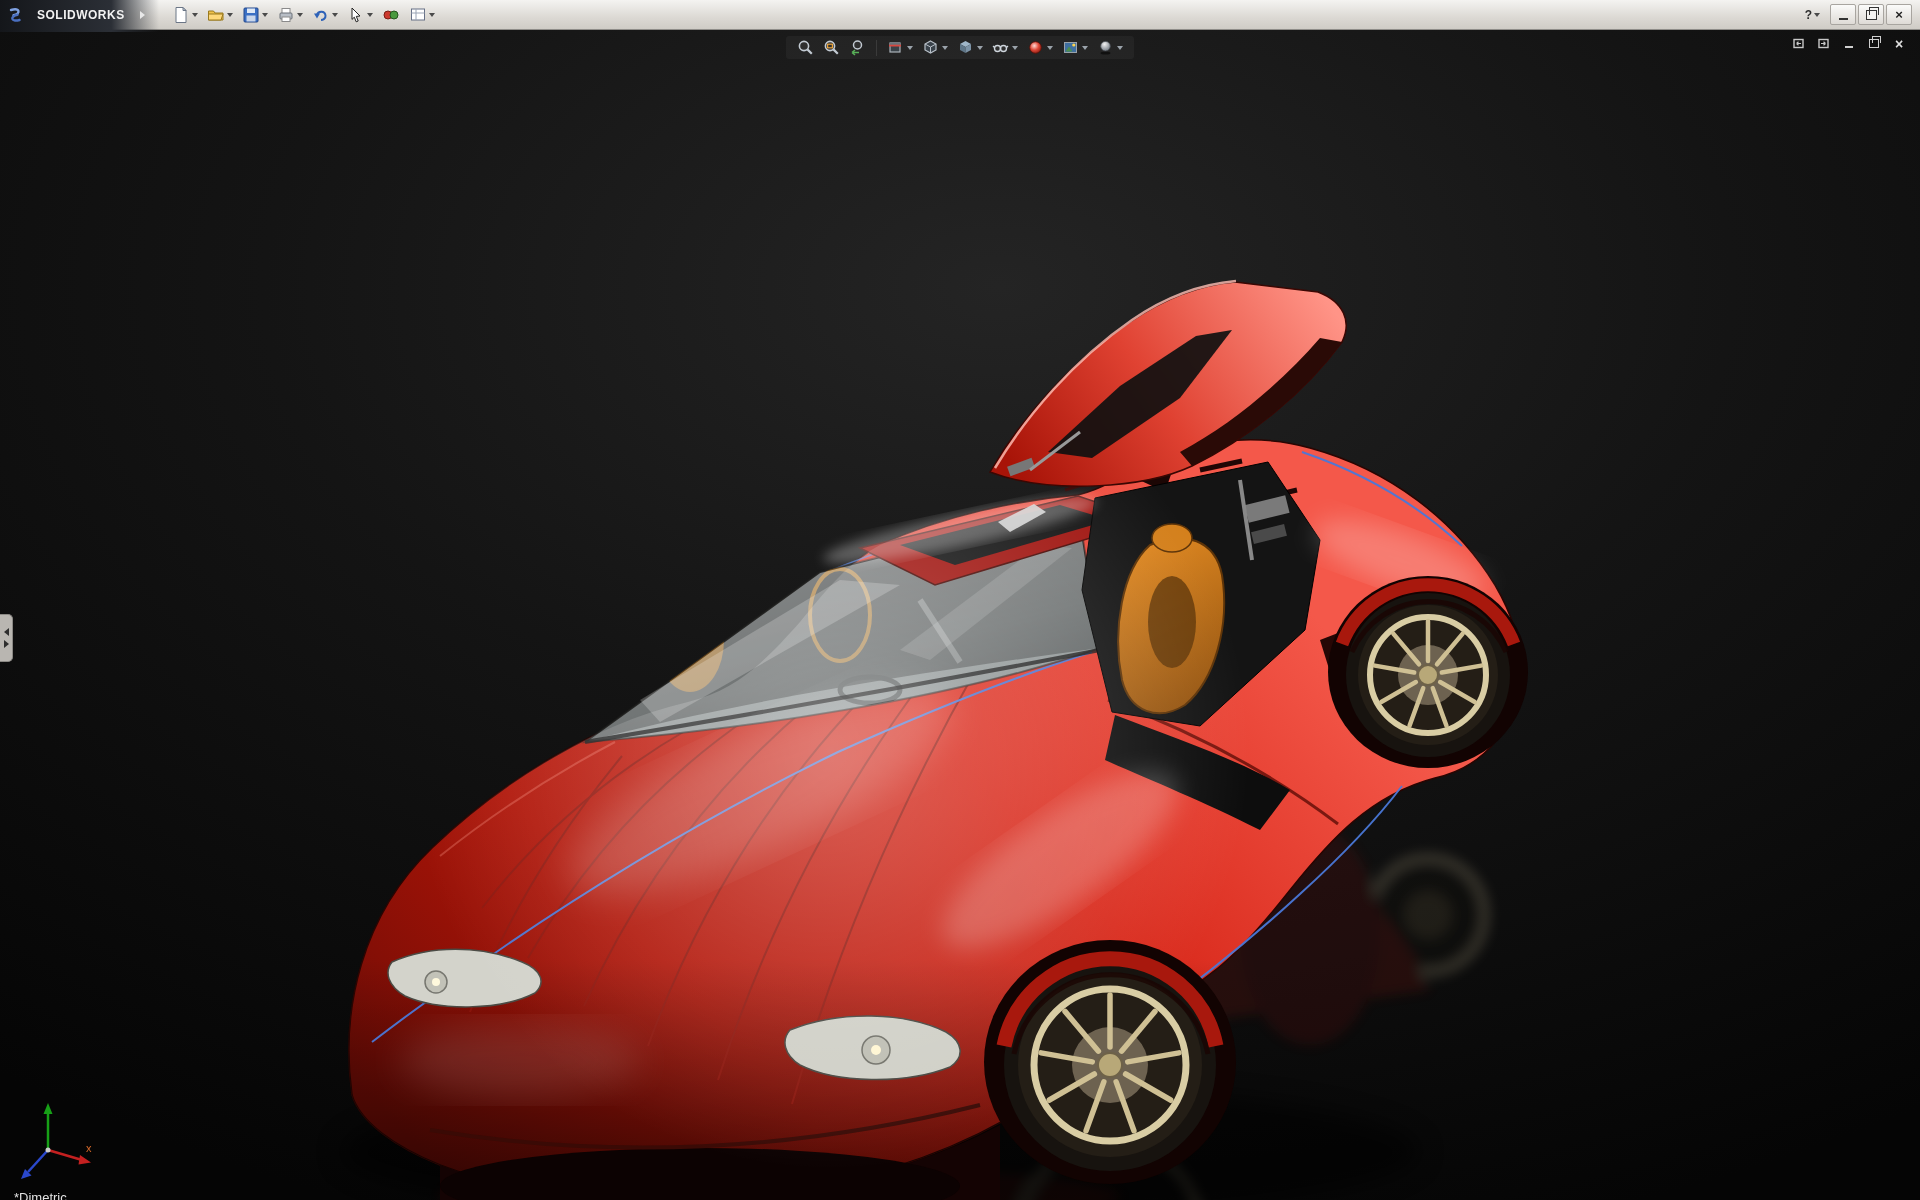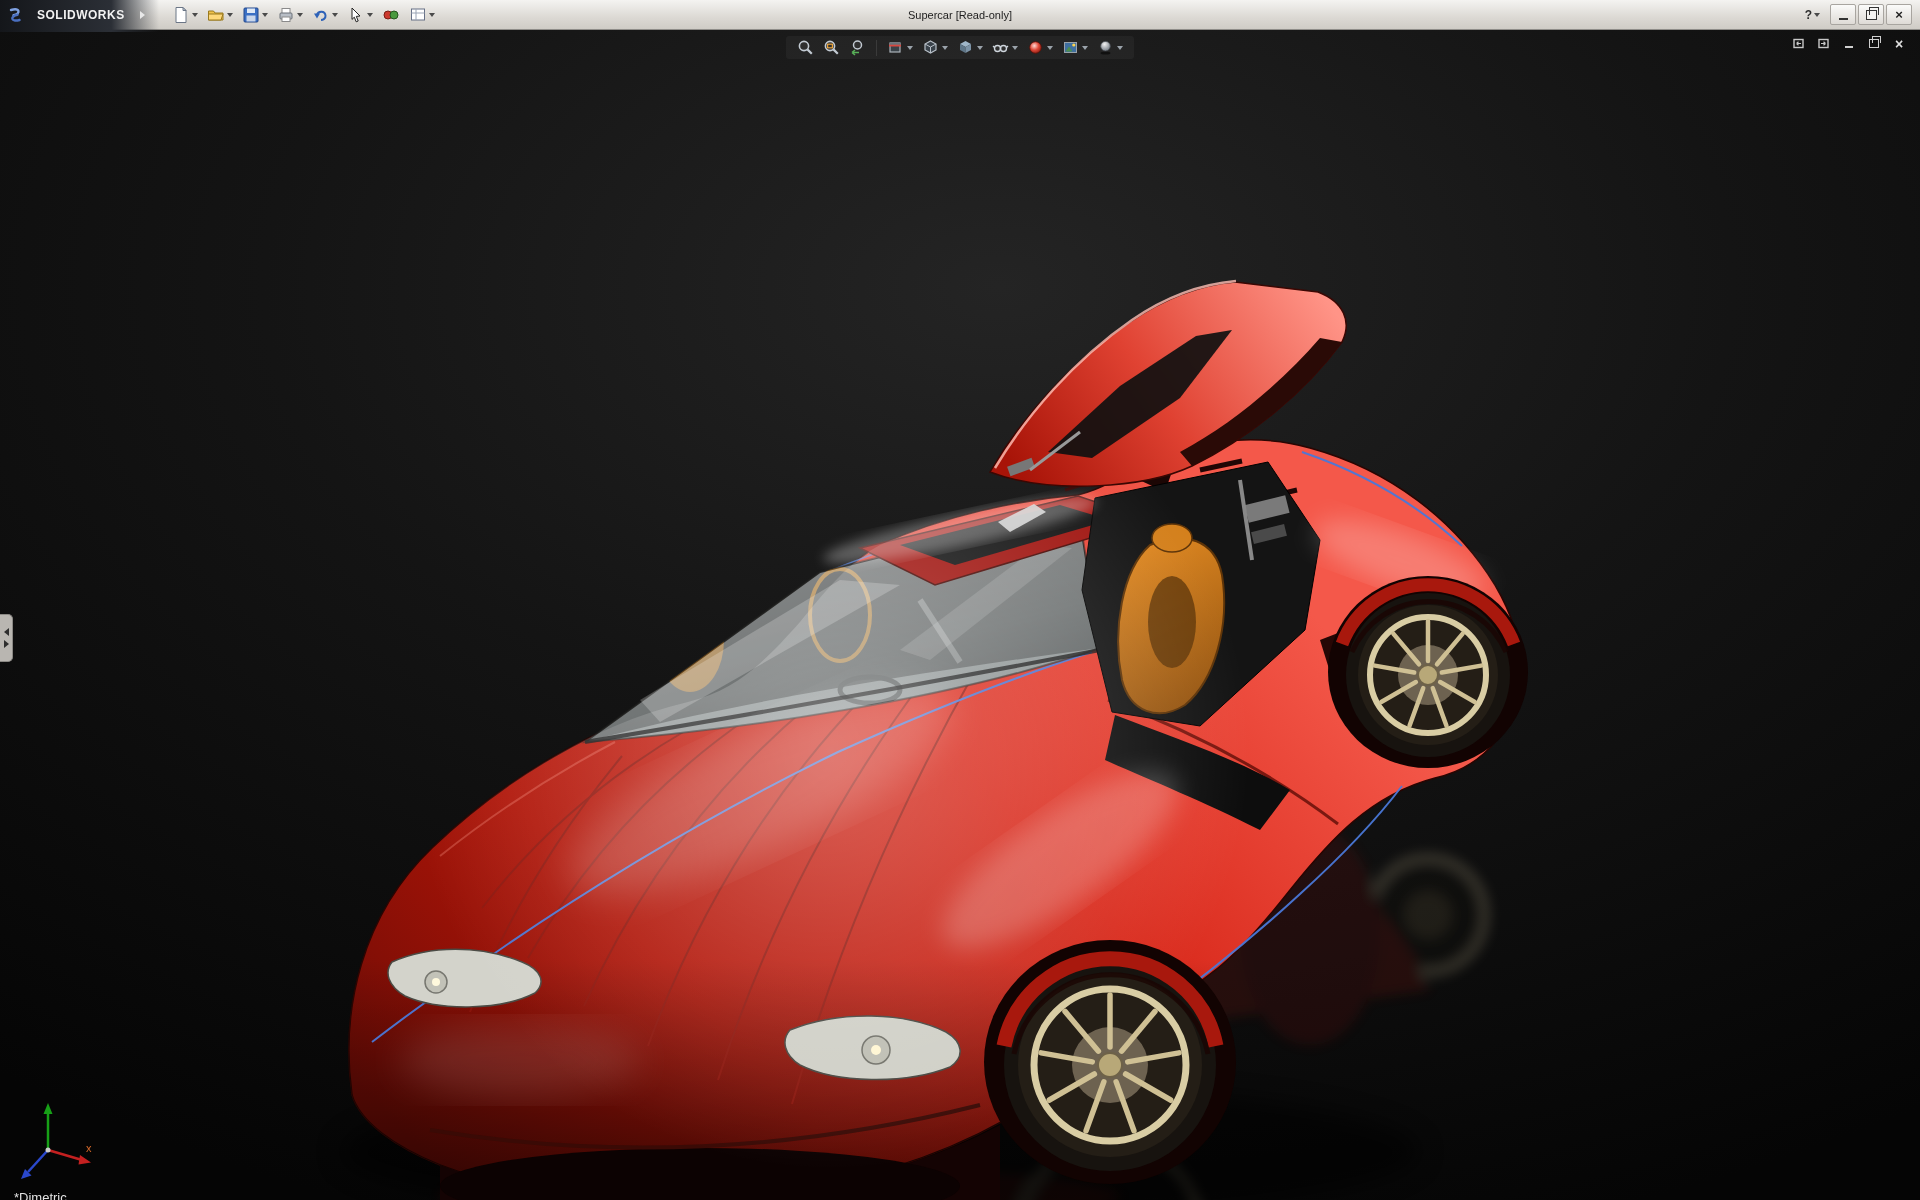--- a/index.html
+++ b/index.html
@@ -124,21 +124,20 @@
     <div class="tb-btn">
       <svg width="18" height="18" viewBox="0 0 18 18">
         <rect x="2.5" y="3" width="13" height="11" fill="#ffffff" stroke="#667086" stroke-width="1"></rect>
         <line x1="2.5" y1="7" x2="15.5" y2="7" stroke="#9aa4b4" stroke-width="1"></line>
         <line x1="7" y1="3" x2="7" y2="14" stroke="#9aa4b4" stroke-width="1"></line>
       </svg>
         <span class="caret"></span>
     </div>
   </div>
 
-  <div class="win-title">Supercar [Read-only]</div>
 
   <div class="tb-right">
     <div class="help-btn">
       <span>?</span>
       <span class="caret"></span>
     </div>
     <div class="winctl">
       <div class="winbtn">
           <span class="min-glyph"></span>
         </div>

